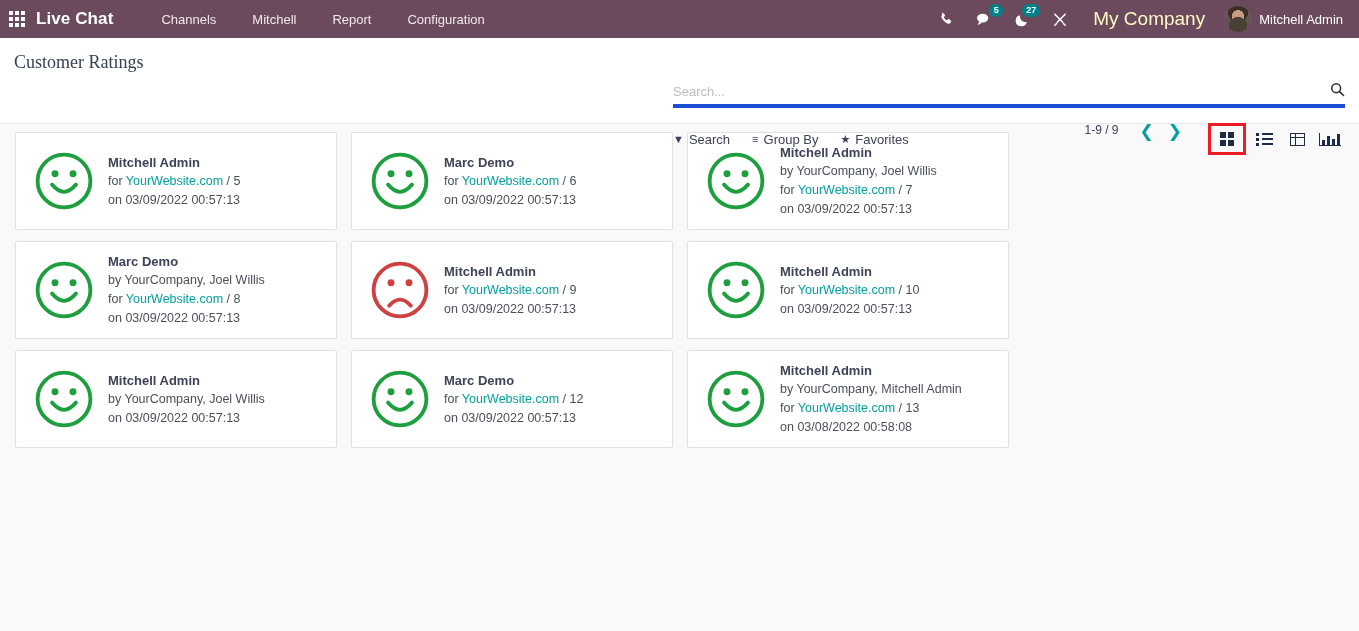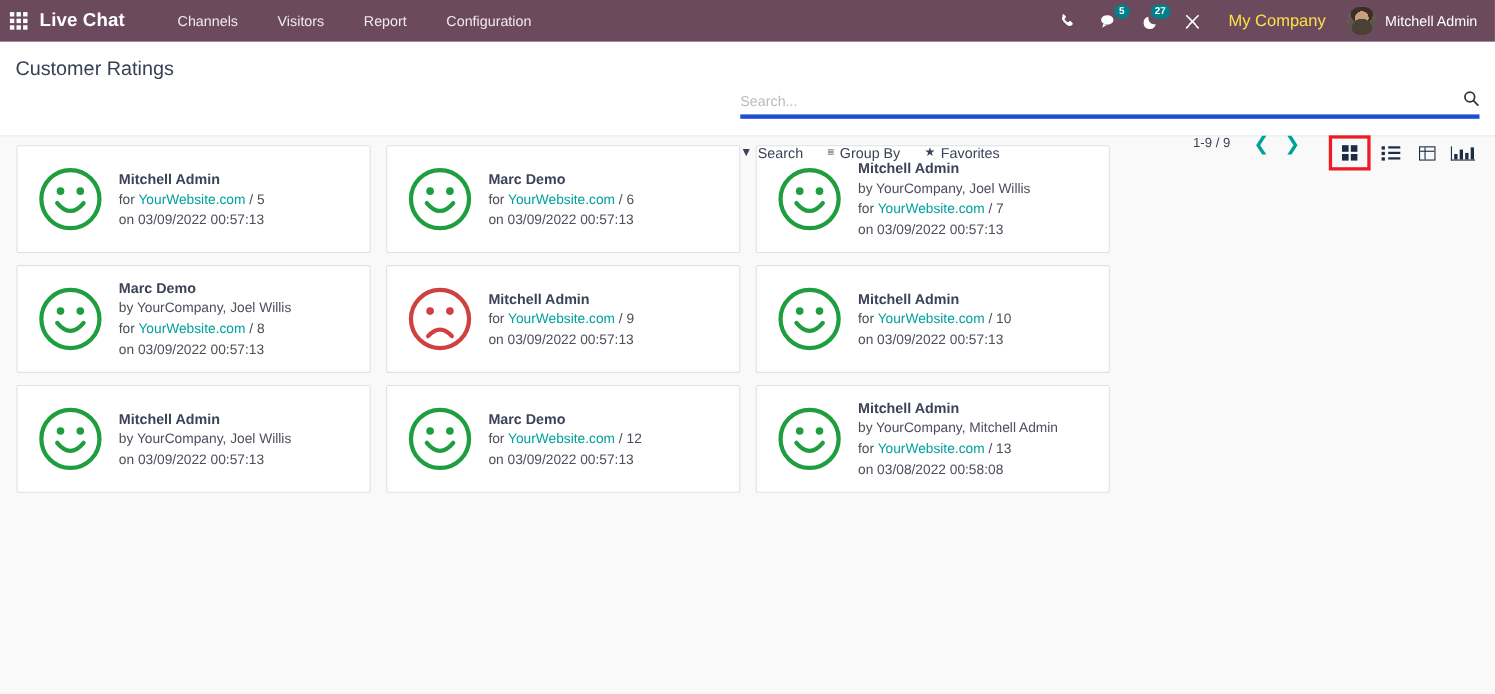--- a/index.html
+++ b/index.html
@@ -78,22 +78,22 @@
     color: #fff;
     font-size: 9px;
     font-weight: bold;
     line-height: 1;
     padding: 2px 4px;
     border-radius: 8px;
     min-width: 14px;
     text-align: center;
   }
   .company-name {
-    font-size: 15px;
-    color: #fde047;
+    font-size: 19px;
+    color: #fef9c3;
     padding: 0 14px;
     white-space: nowrap;
     cursor: pointer;
   }
   .user-menu {
     display: flex;
     align-items: center;
     padding-left: 6px;
     cursor: pointer;
   }
@@ -119,21 +119,21 @@
   .user-name { font-size: 13px; color: #ffffff; white-space: nowrap; padding-right: 4px; }
 
   
   .control-panel {
     background: #ffffff;
     border-bottom: 1px solid #e7e9ed;
     padding: 0 14px;
     height: 86px;
     position: relative;
   }
-  .cp-row-1 { display: flex; align-items: flex-start; padding-top: 10px; }
+  .cp-row-1 { display: flex; align-items: flex-start; padding-top: 10px; font-family: Liberation Serif, serif; }
   .page-title {
     font-size: 18px;
     color: #374151;
     font-weight: normal;
     line-height: 28px;
     white-space: nowrap;
   }
   .searchview {
     position: absolute;
     left: 673px;
@@ -293,21 +293,21 @@
         <i></i>
         <i></i>
         <i></i>
     </div>
   </div>
 
   <div class="brand">Live Chat</div>
 
   <div class="menu-list">
     <div class="menu-item">Channels</div>
-    <div class="menu-item">Visitors</div>
+    <div class="menu-item">Mitchell</div>
     <div class="menu-item">Report</div>
     <div class="menu-item">Configuration</div>
   </div>
 
   <div class="nav-right">
 
     <div class="nav-icon">
       <svg width="15" height="15" viewBox="0 0 16 16" fill="#ffffff">
         <path d="M3.1 1.2c.4-.4 1-.4 1.4 0l1.7 1.7c.4.4.4 1 0 1.4l-.9.9c-.2.2-.2.5-.1.7.5 1 1.9 2.4 2.9 2.9.2.1.5.1.7-.1l.9-.9c.4-.4 1-.4 1.4 0l1.7 1.7c.4.4.4 1 0 1.4l-.8.8c-.8.8-2 1-3 .5C6.5 11 4 8.5 2.8 6.1c-.5-1-.3-2.2.5-3l-.2-1.9z"></path>
       </svg>

